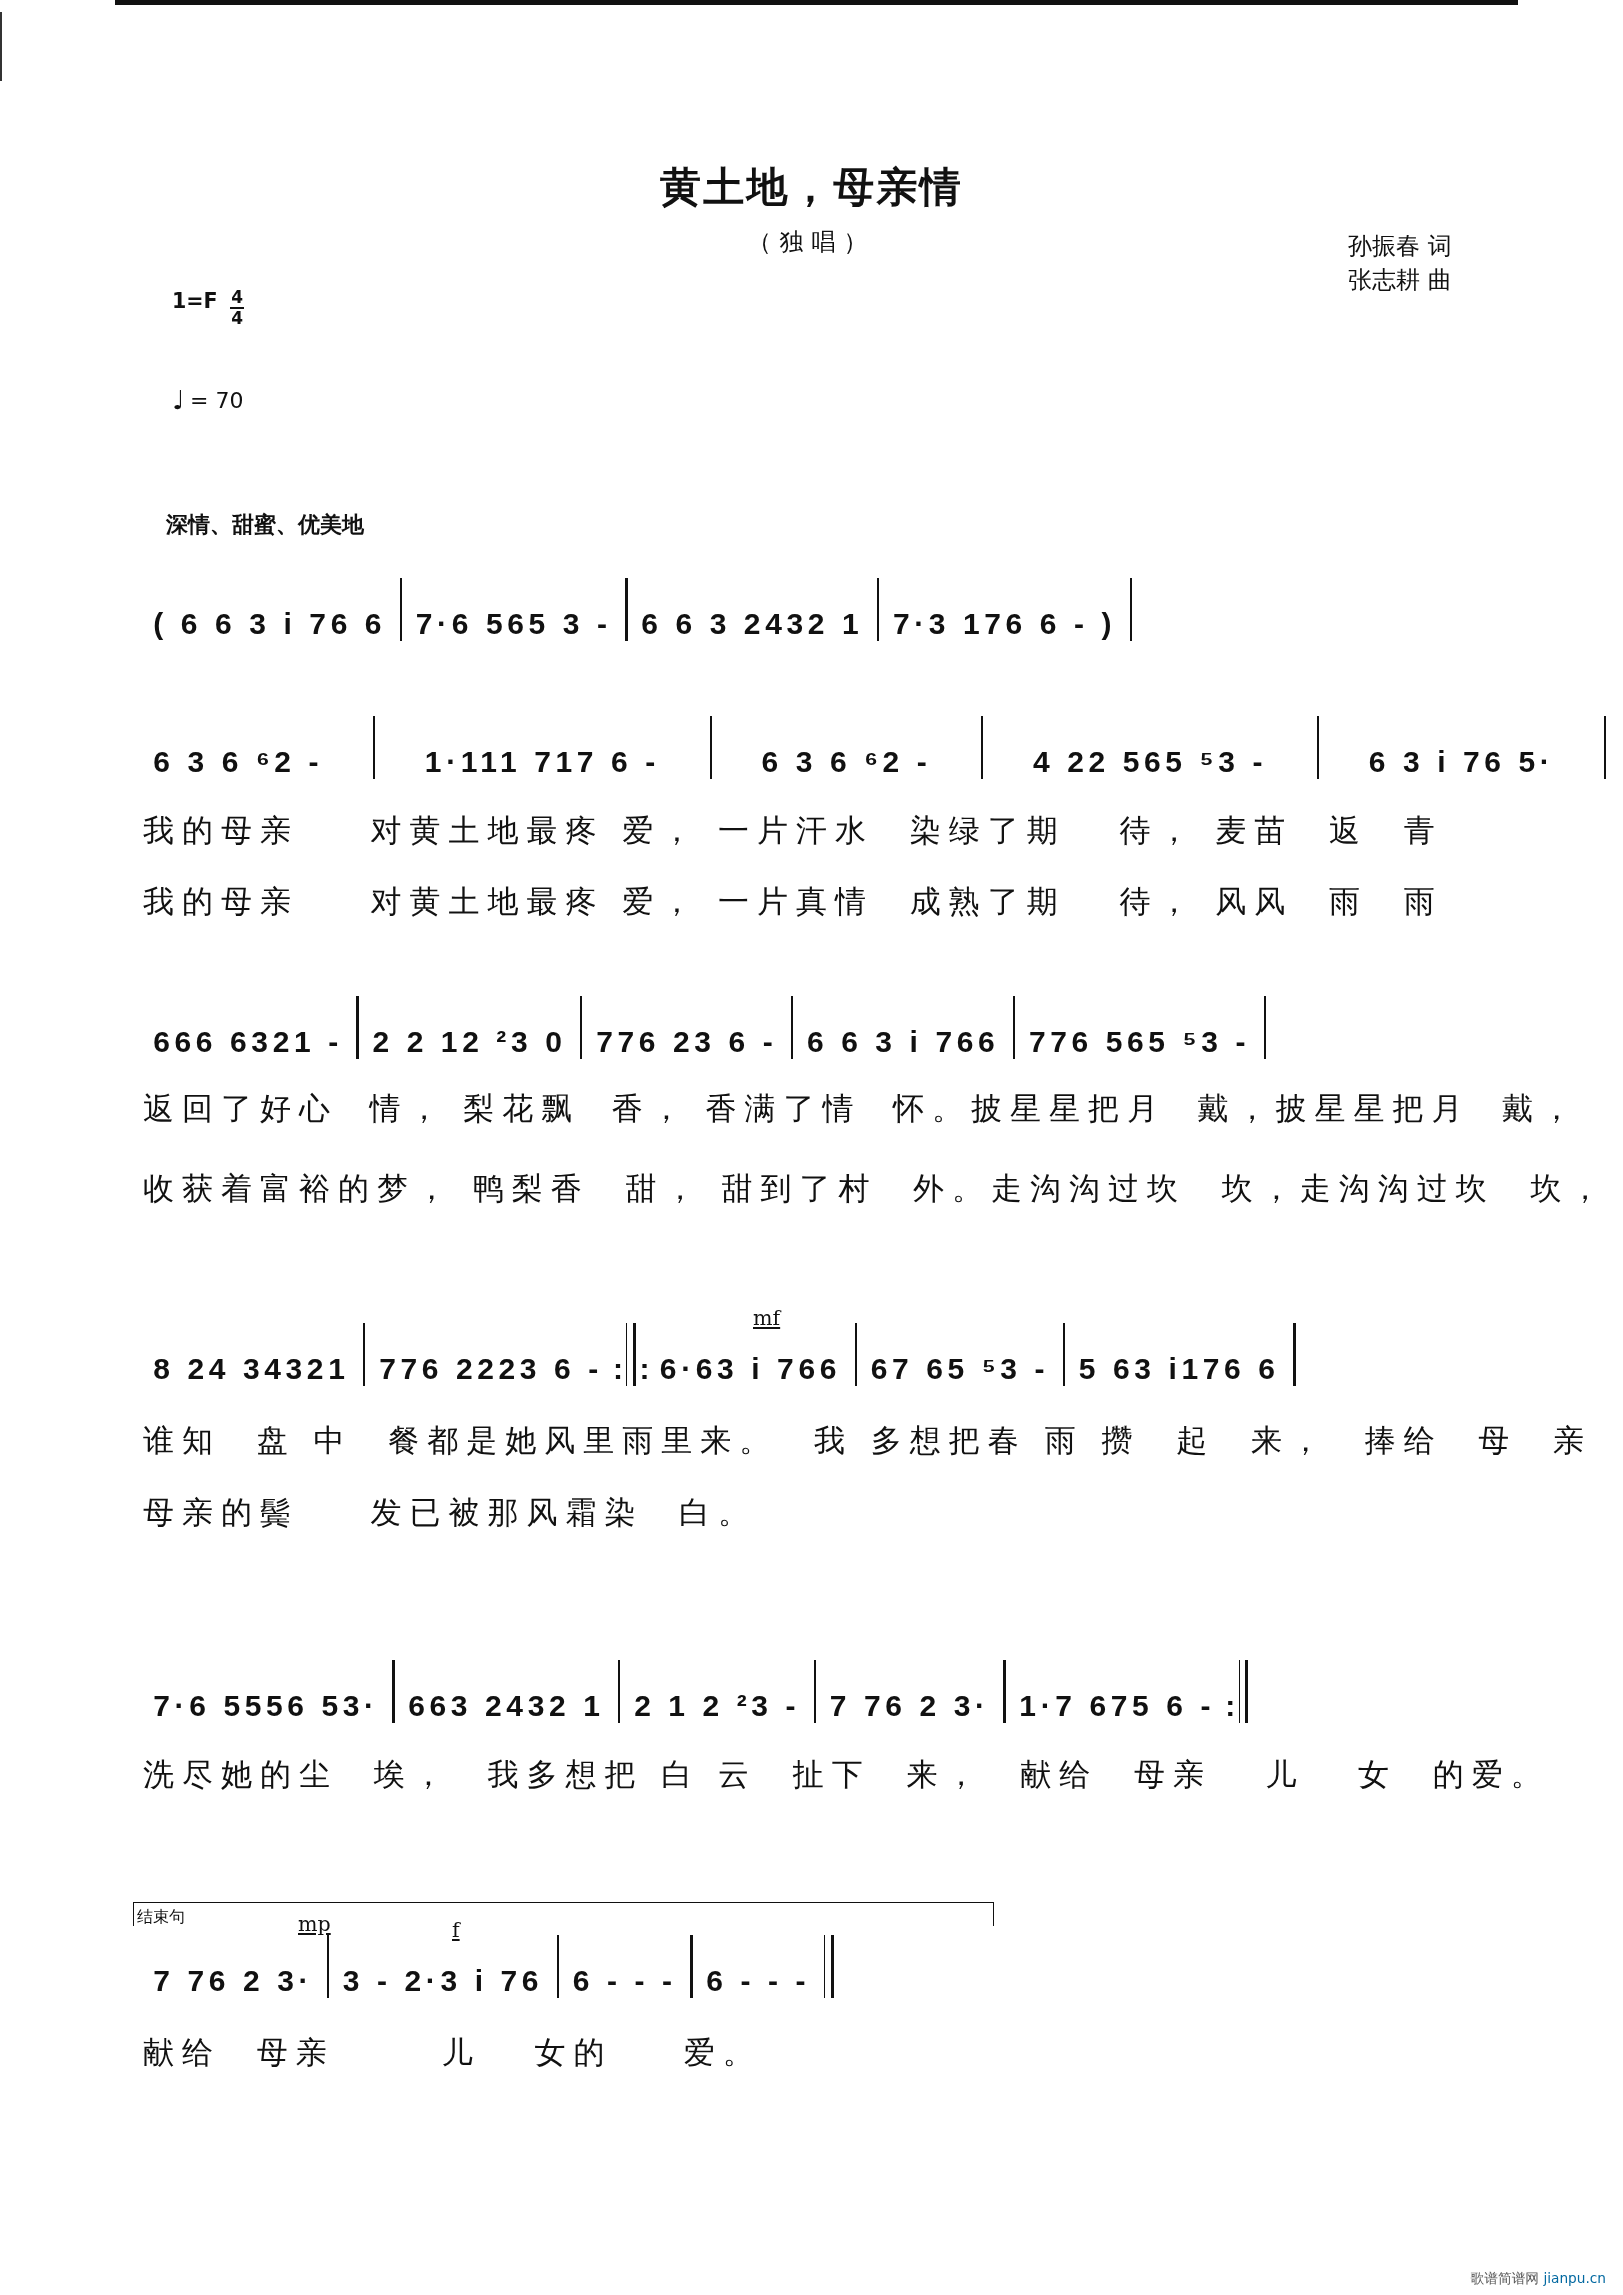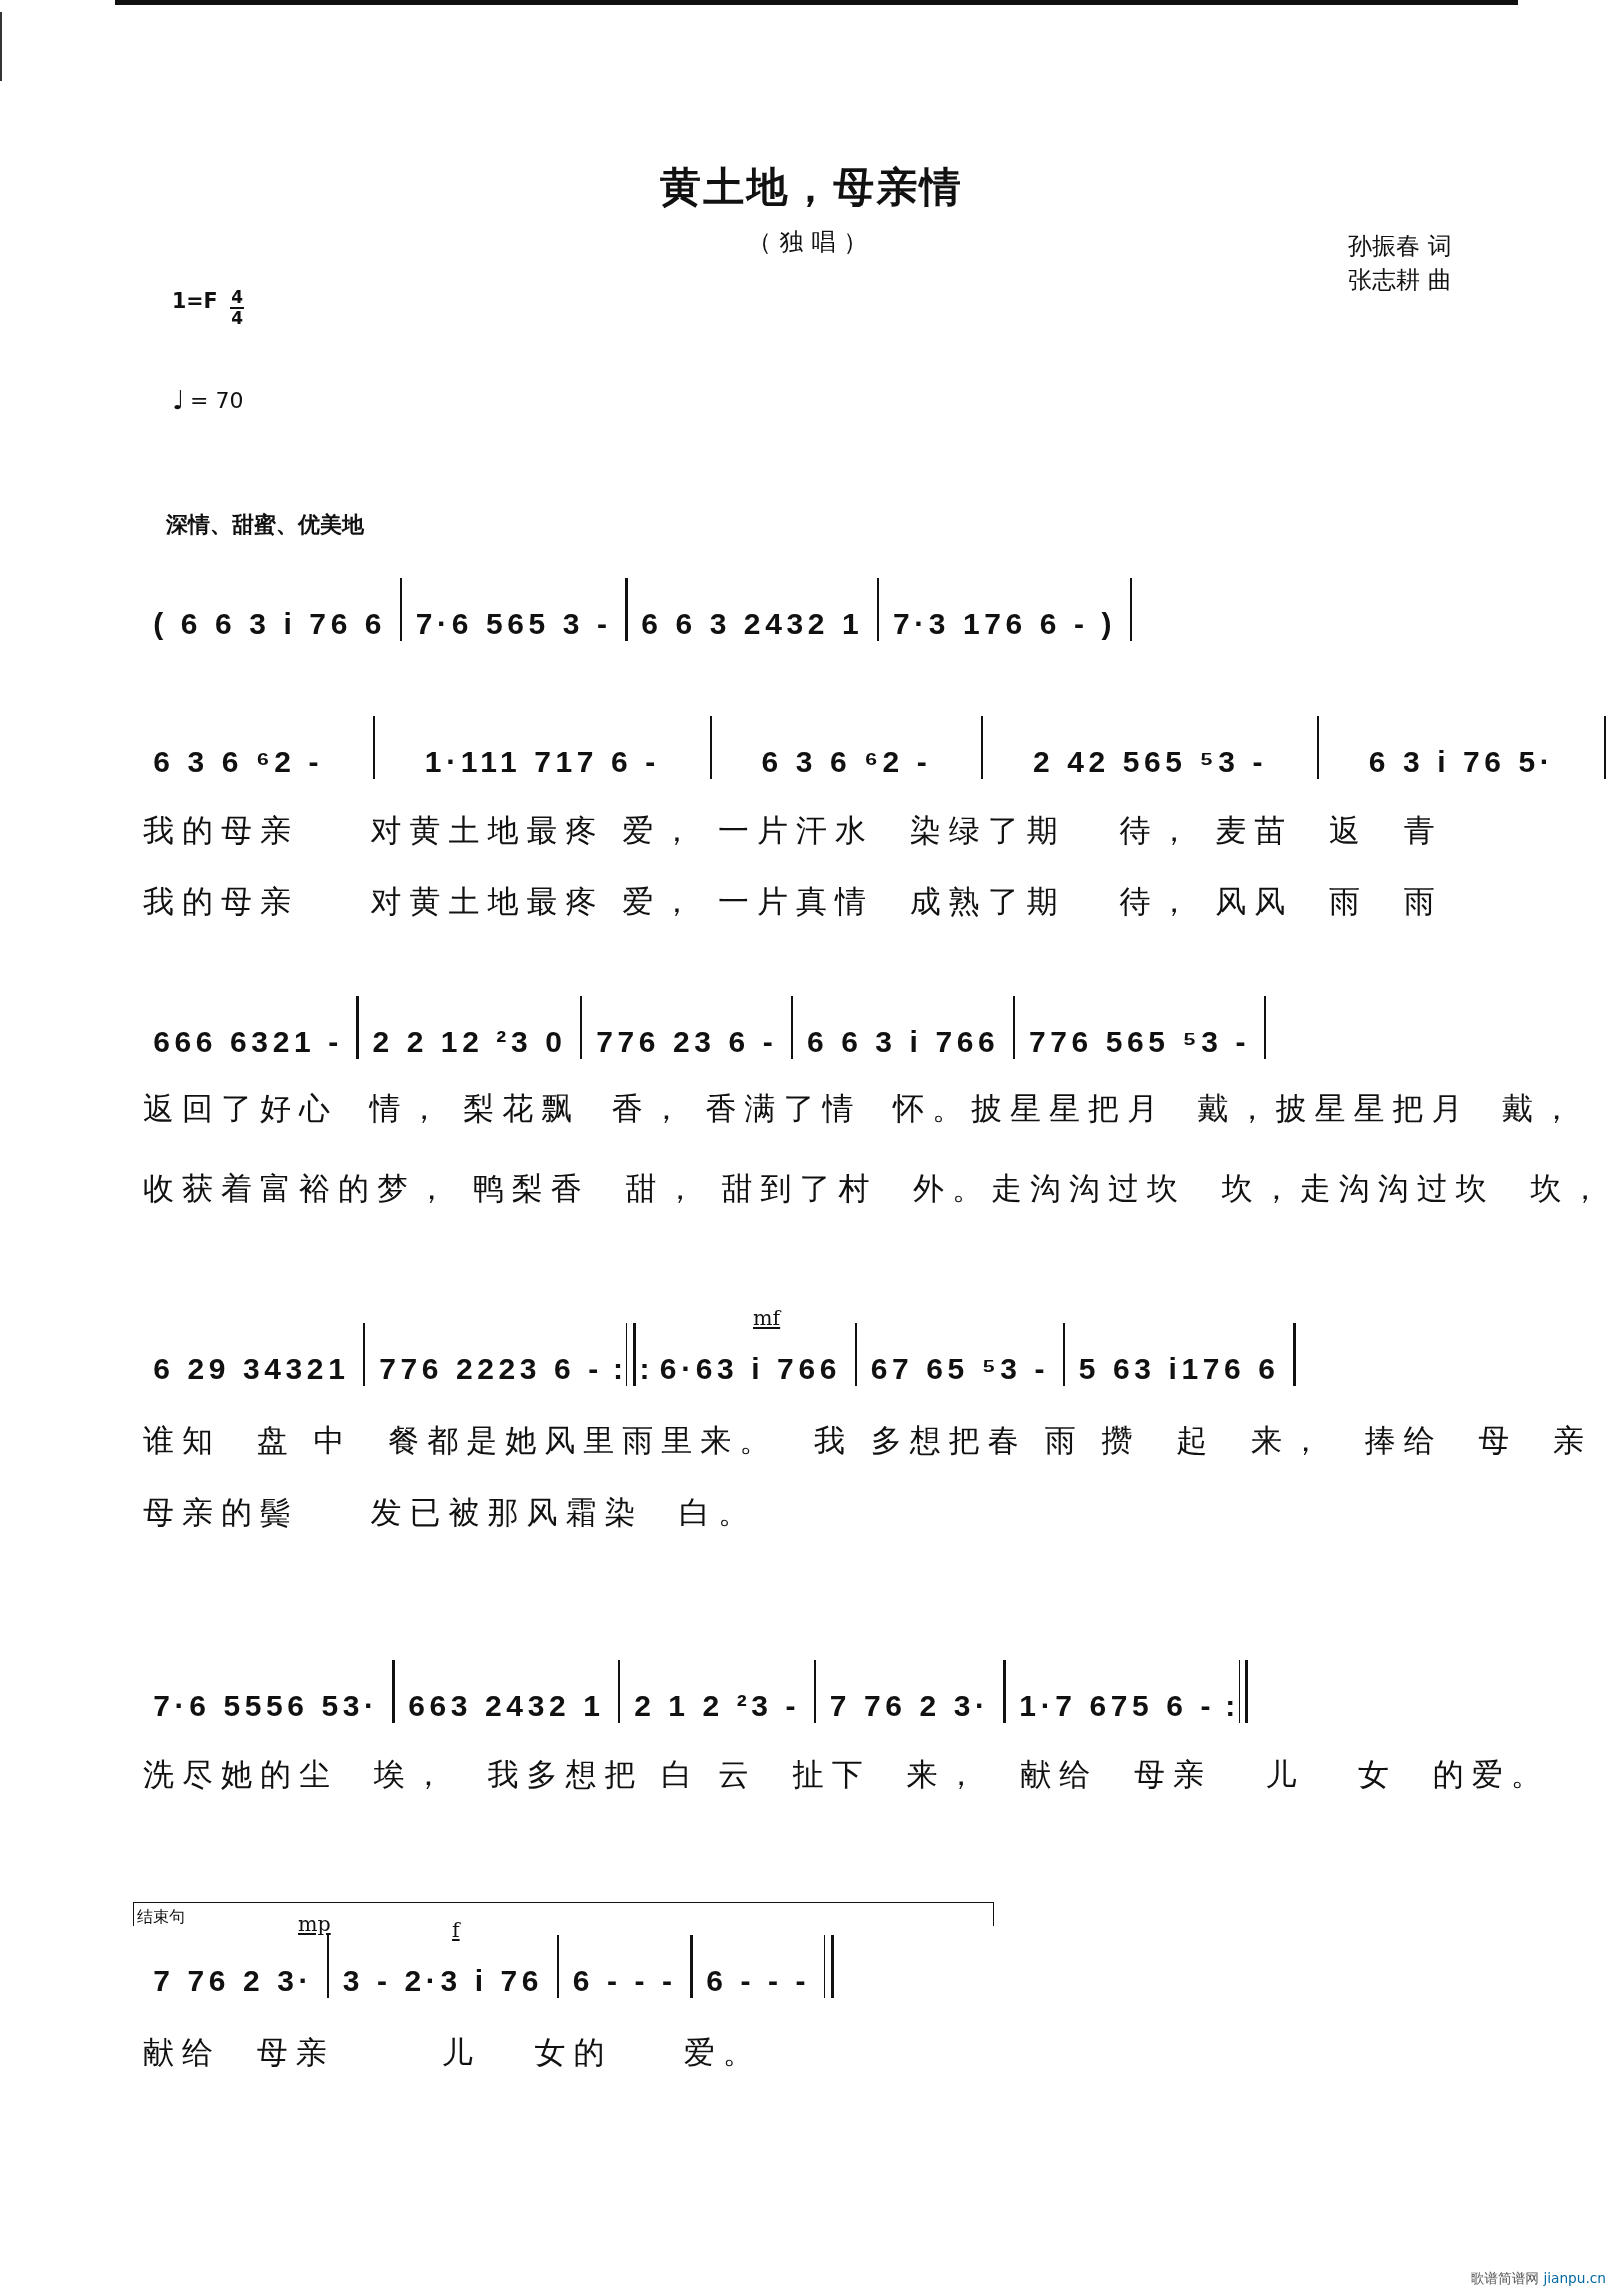--- a/index.html
+++ b/index.html
@@ -88,21 +88,21 @@
 </div>
 
 <div class="staff" style="top:716px;">
   <div class="notes-line" style="top:0;gap:36px;">
     <span class="measure">6 3 6 ⁶2 -</span>
     <span class="barline"></span>
     <span class="measure">1·111 717 6 -</span>
     <span class="barline"></span>
     <span class="measure">6 3 6 ⁶2 -</span>
     <span class="barline"></span>
-    <span class="measure">2 42 565 ⁵3 -</span>
+    <span class="measure">4 22 565 ⁵3 -</span>
     <span class="barline"></span>
     <span class="measure">6 3 i 76 5·</span>
     <span class="barline"></span>
   </div>
   <div class="lyric" style="top:94px;">我的母亲    对黄土地最疼 爱， 一片汗水  染绿了期   待， 麦苗  返  青</div>
   <div class="lyric" style="top:165px;">我的母亲    对黄土地最疼 爱， 一片真情  成熟了期   待， 风风  雨  雨</div>
 </div>
 
 <div class="staff" style="top:996px;">
   <div class="notes-line" style="top:0;">
@@ -117,21 +117,21 @@
     <span class="measure">776 565 ⁵3 -</span>
     <span class="barline"></span>
   </div>
   <div class="lyric" style="top:92px;font-family:Liberation Serif, serif;">返回了好心  情， 梨花飘  香， 香满了情  怀。披星星把月  戴，披星星把月  戴，</div>
   <div class="lyric" style="top:172px;">收获着富裕的梦， 鸭梨香  甜， 甜到了村  外。走沟沟过坎  坎，走沟沟过坎  坎，</div>
 </div>
 
 <div class="staff" style="top:1323px;">
   <span class="dyn" style="left:610px; top:-17px;">mf</span>
   <div class="notes-line" style="top:0;">
-    <span class="measure">6 29 34321</span>
+    <span class="measure">8 24 34321</span>
     <span class="barline"></span>
     <span class="measure">776 2223 6 -</span>
     <span class="repeat">:</span>
     <span class="barline double"></span>
     <span class="repeat">:</span>
     <span class="measure">6·63 i 766</span>
     <span class="barline"></span>
     <span class="measure">67 65 ⁵3 -</span>
     <span class="barline"></span>
     <span class="measure">5 63 i176 6</span>

